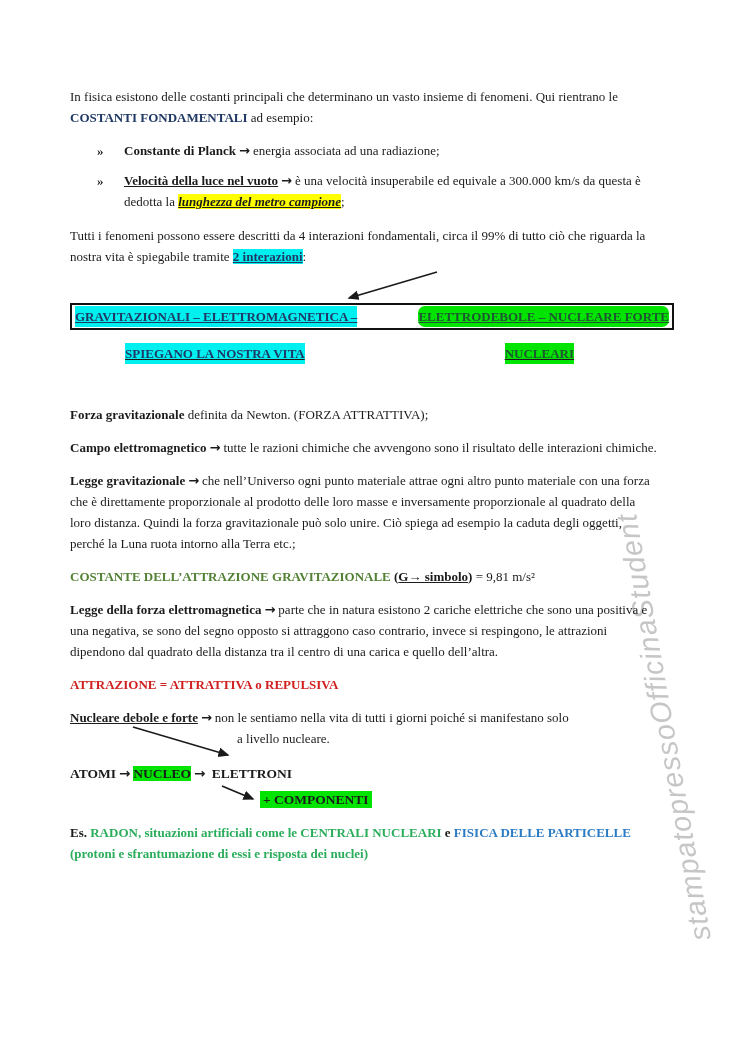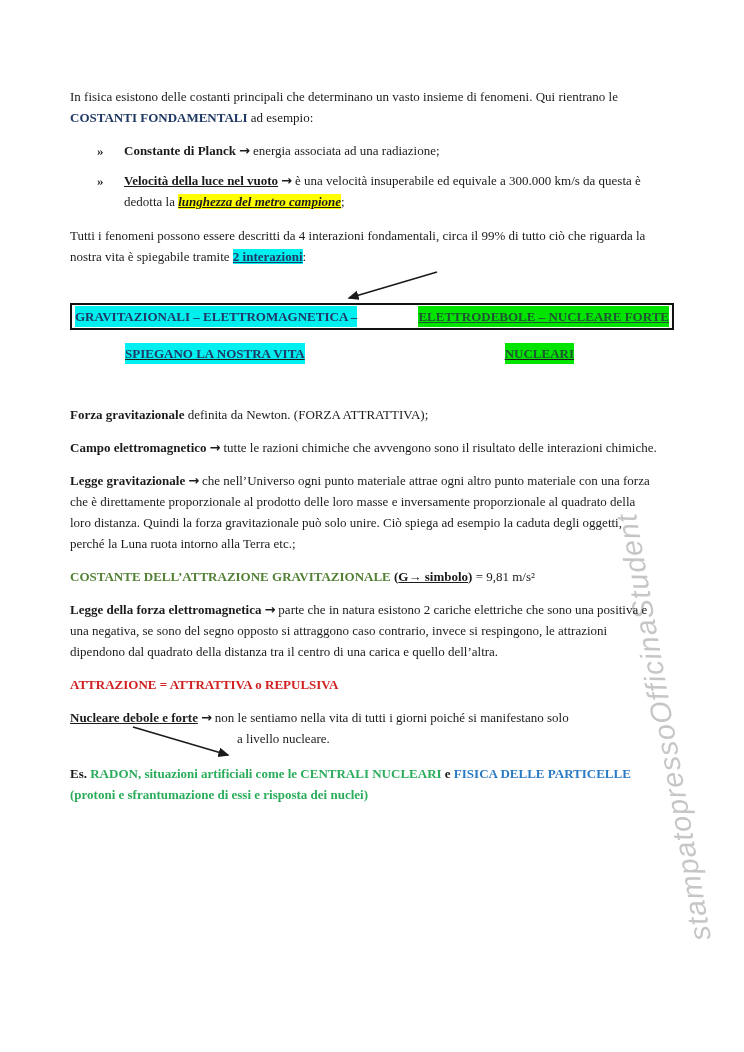--- a/index.html
+++ b/index.html
@@ -26,22 +26,22 @@
   .bullet { display:flex; padding-left:27px; margin:0 0 9px 0; }
   .bullet .mk { width:27px; flex:0 0 27px; font-weight:bold; }
   .bullet .bt { flex:1; }
   .bullets { margin-bottom:13px; }
   .arrow1-svg { display:block; margin:1px 0 1px 272px; }
   .ibox {
     border:2px solid #111; display:flex; justify-content:space-between;
     align-items:center; padding:1px 3px; font-weight:bold; font-size:13px;
     white-space:nowrap;
   }
-  .ibox .cy { background:#00F0F0; color:#1F3864; }
-  .ibox .gr { background:#00E400; color:#1E5631; text-decoration:underline; }
+  .ibox .cy { background:#00F0F0; color:#1F3864; text-decoration:underline; }
+  .ibox .gr { background:#00E400; color:#1E5631; text-decoration:underline;border-radius:7px; }
   .icap { display:flex; justify-content:space-between; font-weight:bold;
     margin:13px 100px 40px 55px;text-decoration:underline; }
   .icap .cy { background:#00F0F0; color:#1F3864; }
   .icap .gr { background:#00E400; color:#1E5631; }
   .campo { margin-bottom:13px; }
   .forza { margin-bottom:26px; }
   .leggegrav { margin-bottom:18px; }
   .costante { margin-bottom:9px; }
   .leggeem { margin-bottom:20px; }
   .attraz { font-weight:bold; margin-bottom:10px; }
@@ -132,19 +132,30 @@
     <p class="para attraz red">ATTRAZIONE = ATTRATTIVA o REPULSIVA</p>
 
     <div class="nucleare">
       <span class="b u">Nucleare debole e forte</span><span class="arrow">→</span><span>non le sentiamo nella vita di tutti i giorni poiché si manifestano solo</span>
       <span class="nuc-l2">a livello nucleare.</span>
       <svg class="arrow2-svg" width="110" height="36">
         <line x1="5" y1="2" x2="100" y2="30" stroke="#1a1a1a" stroke-width="1.6" marker-end="url(#ah)"></line>
       </svg>
     </div>
 
+    <div class="atomi-block">
+      <div class="atomi-line">
+        <span>ATOMI</span><span class="arrow">→</span><span class="hl-g">NUCLEO</span><span class="arrow">→</span><span> ELETTRONI</span>
+      </div>
+      <svg class="arrow3-svg" width="45" height="22">
+        <line x1="4" y1="2" x2="35" y2="15" stroke="#1a1a1a" stroke-width="1.6" marker-end="url(#ah)"></line>
+      </svg>
+      <div class="componenti">
+        <span class="hl-g">+ COMPONENTI</span>
+      </div>
+    </div>
 
     <p class="para es">
       <span>Es.</span><span class="exgr"> RADON, situazioni artificiali come le CENTRALI NUCLEARI</span><span> e </span><span class="exbl">FISICA DELLE PARTICELLE</span><span class="exgr"> (protoni e sfrantumazione di essi e risposta dei nuclei)</span>
     </p>
 
   </div>
 </div>
 
 </body></html>

